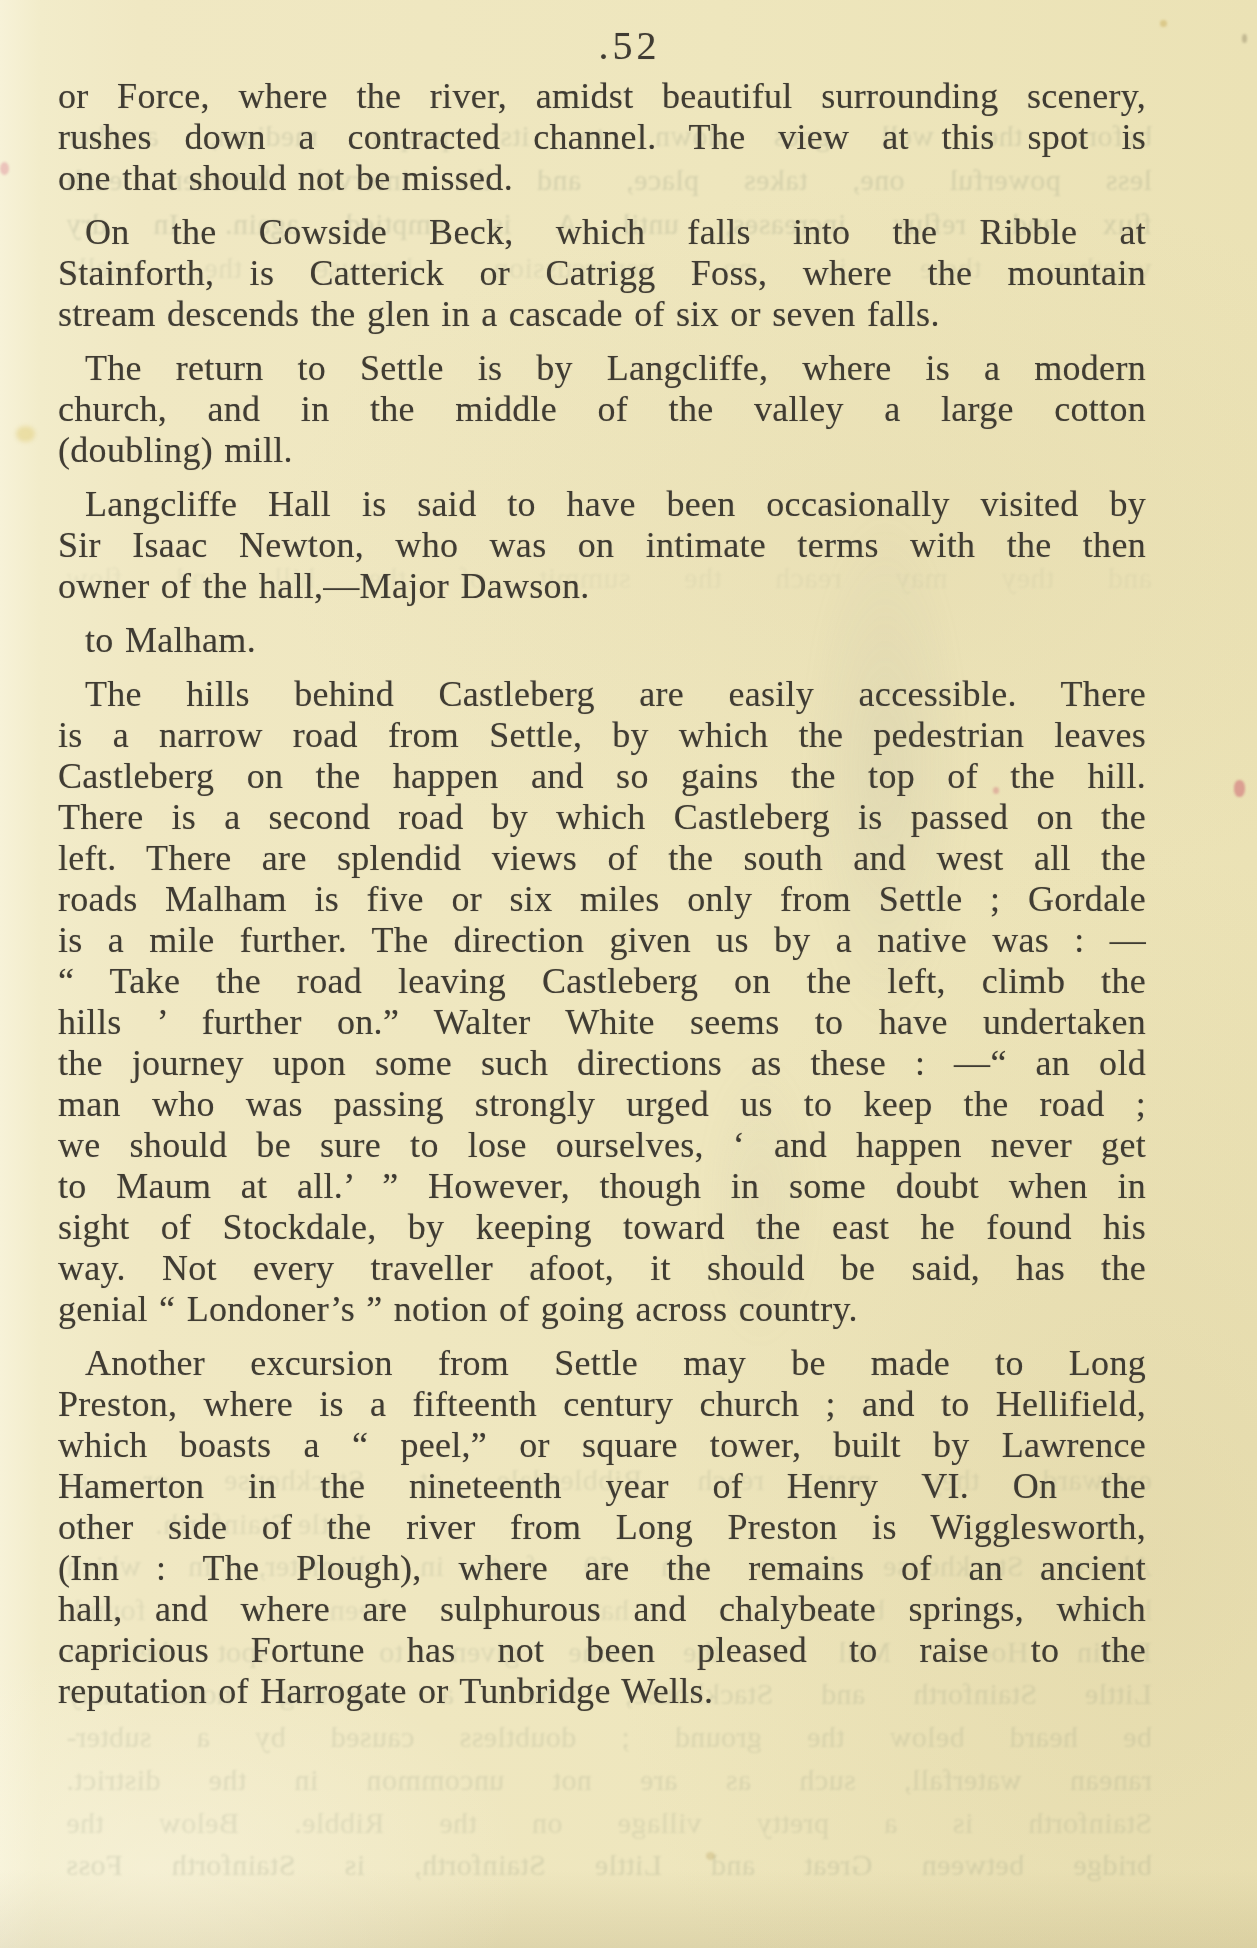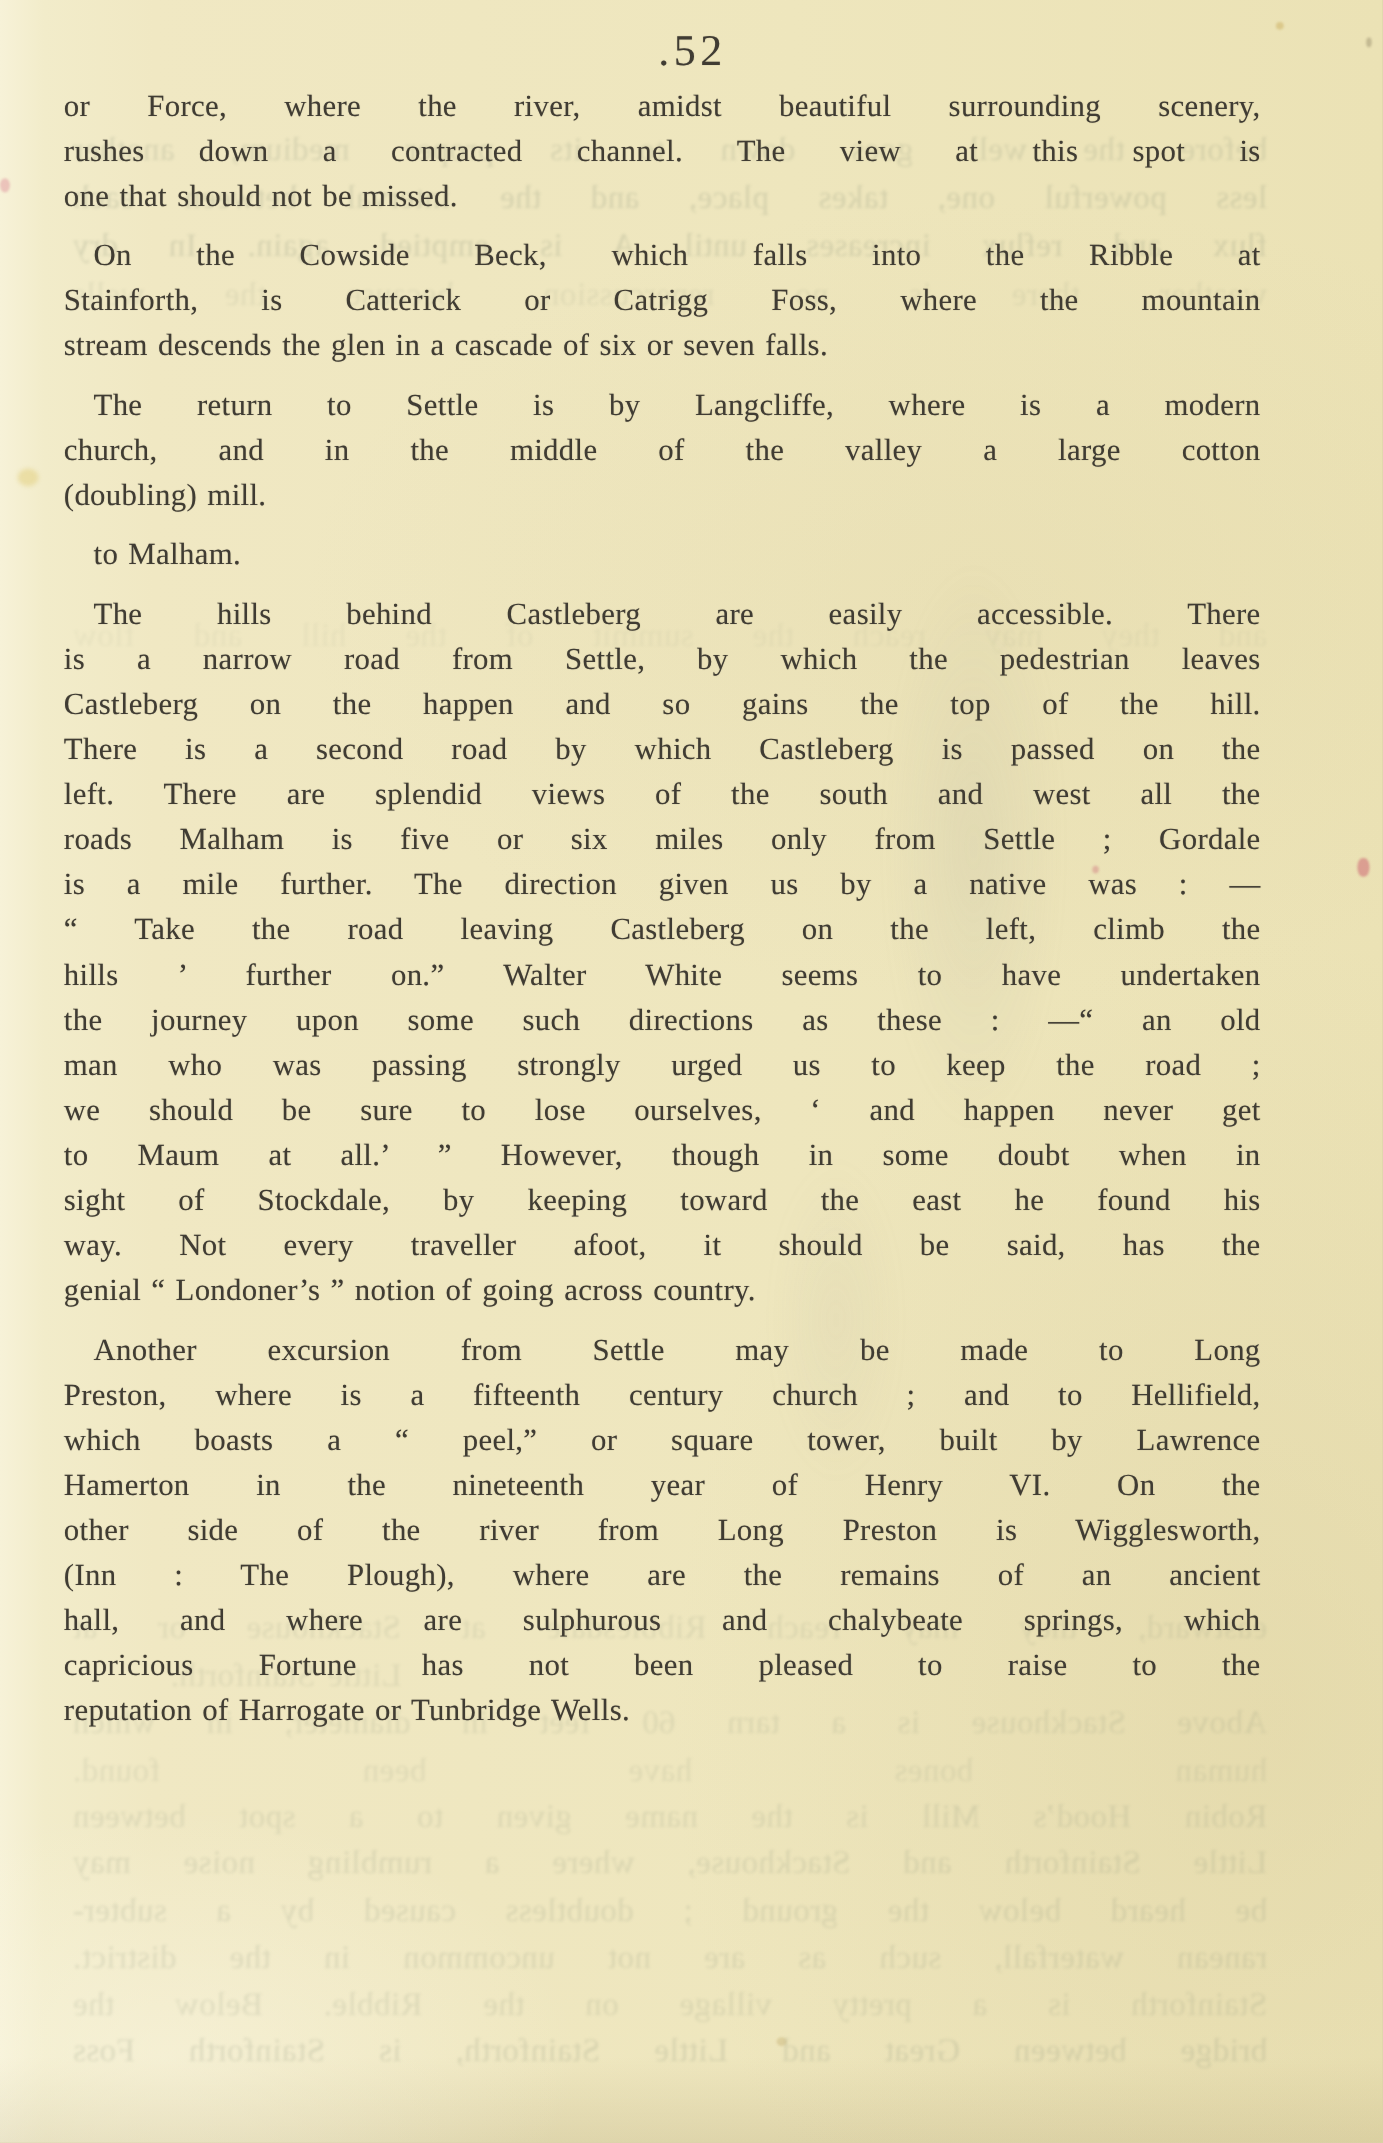--- a/index.html
+++ b/index.html
@@ -49,21 +49,21 @@
     letter-spacing:4px;
     text-shadow:0 0 1px rgba(64,60,50,0.35);
   }
   .text-block{
     position:absolute;z-index:3;
     top:76px;left:58px;width:1088px;
   }
   .paragraph{margin:0 0 13px 0;}
   .paragraph:last-child{margin-bottom:0;}
   .line{
-    font-size:28px;line-height:41px;
+    font-size:36px;line-height:41px;
     color:var(--ink);
     text-align:justify;text-align-last:justify;
     letter-spacing:0.3px;word-spacing:2px;
     text-shadow:0 0 1px rgba(64,60,50,0.38);
   }
   .line.last{text-align-last:left;}
   .paragraph.indented .line:first-child{text-indent:27px;}
   
   .smudge{
     position:absolute;z-index:2;
@@ -131,20 +131,25 @@
         <div class="line">On the Cowside Beck, which falls into the Ribble at</div>
         <div class="line">Stainforth, is Catterick or Catrigg Foss, where the mountain</div>
         <div class="line last">stream descends the glen in a cascade of six or seven falls.</div>
       </div>
       <div class="paragraph indented">
         <div class="line">The return to Settle is by Langcliffe, where is a modern</div>
         <div class="line">church, and in the middle of the valley a large cotton</div>
         <div class="line last">(doubling) mill.</div>
       </div>
       <div class="paragraph indented">
+        <div class="line">Langcliffe Hall is said to have been occasionally visited by</div>
+        <div class="line">Sir Isaac Newton, who was on intimate terms with the then</div>
+        <div class="line last">owner of the hall,—Major Dawson.</div>
+      </div>
+      <div class="paragraph indented">
         <div class="line last">to Malham.</div>
       </div>
       <div class="paragraph indented">
         <div class="line">The hills behind Castleberg are easily accessible.  There</div>
         <div class="line">is a narrow road from Settle, by which the pedestrian leaves</div>
         <div class="line">Castleberg on the happen and so gains the top of the hill.</div>
         <div class="line">There is a second road by which Castleberg is passed on the</div>
         <div class="line">left.  There are splendid views of the south and west all the</div>
         <div class="line">roads Malham is five or six miles only from Settle ; Gordale</div>
         <div class="line">is a mile further.  The direction given us by a native was : —</div>

